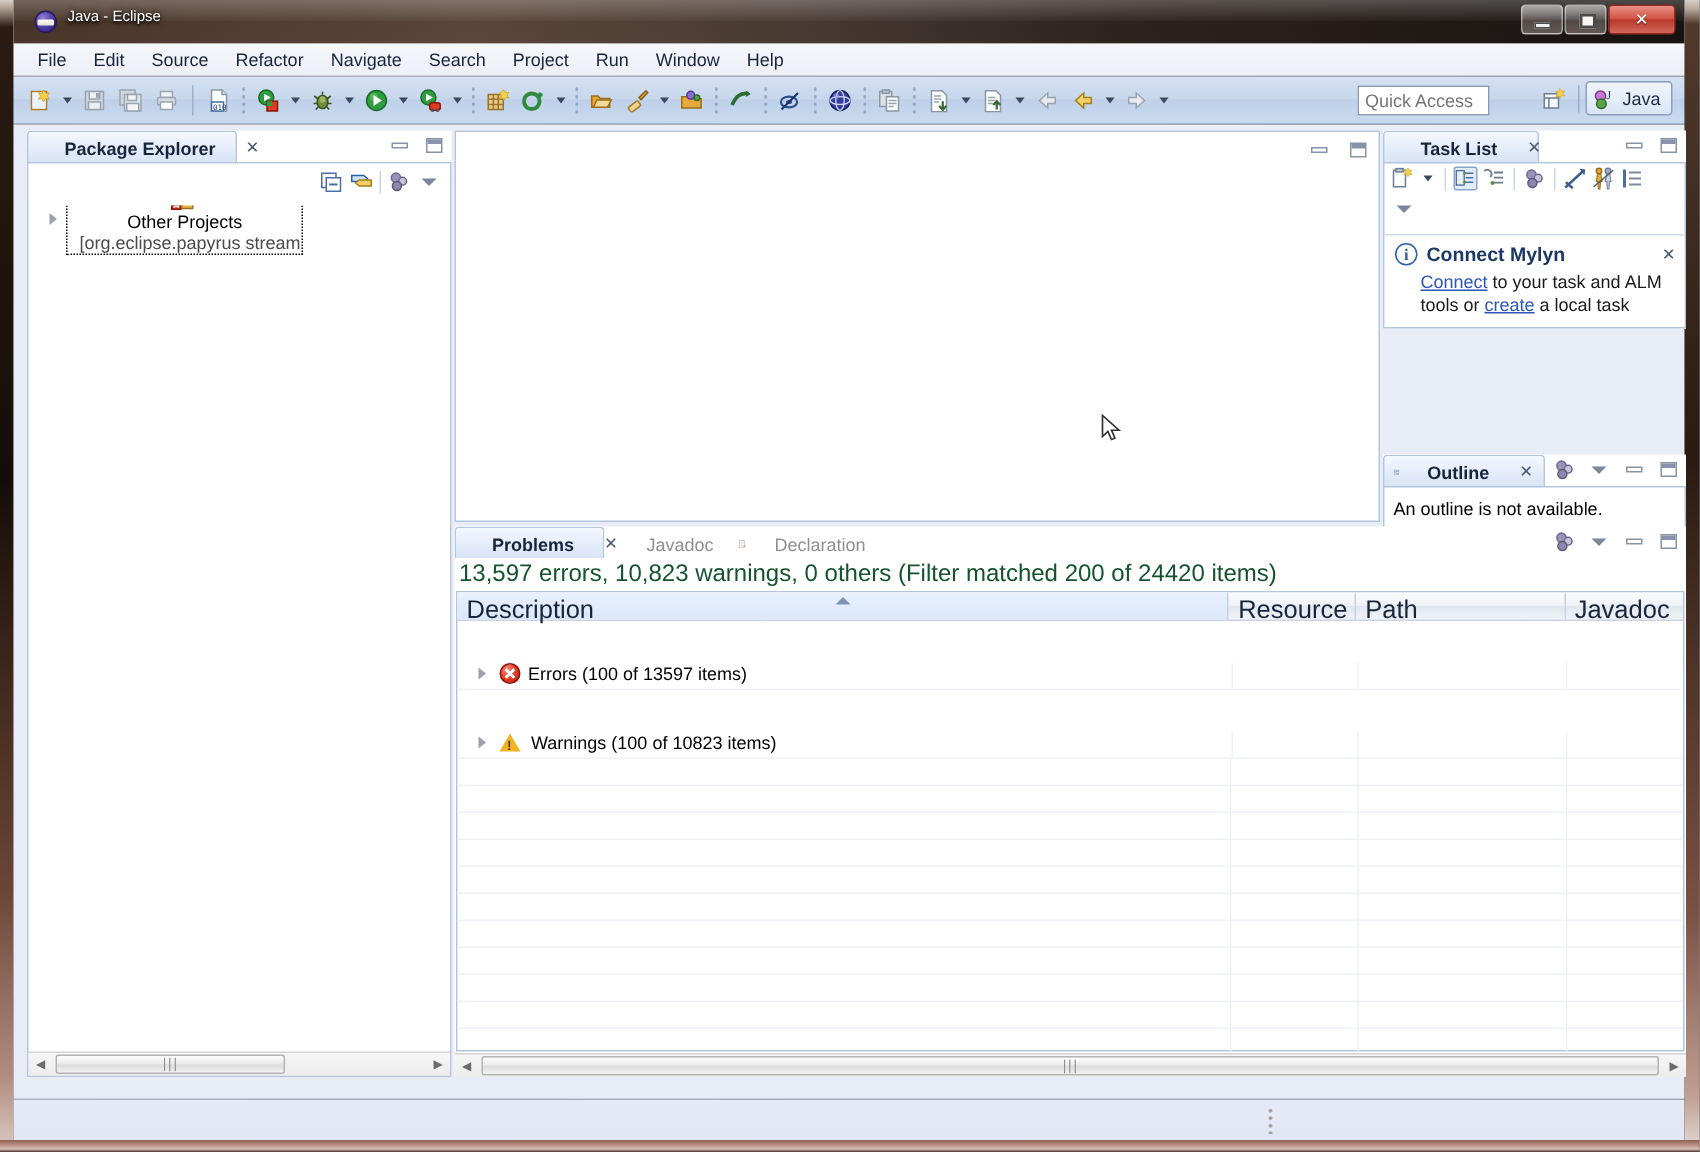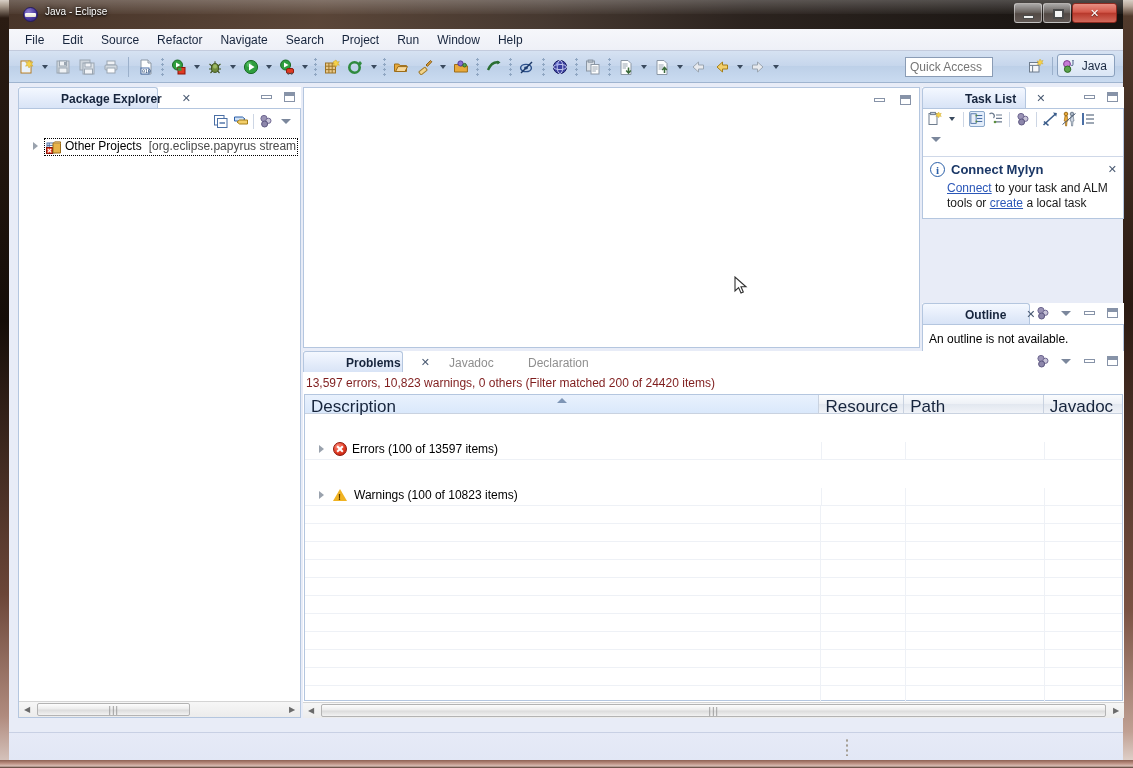--- a/index.html
+++ b/index.html
@@ -157,21 +157,21 @@
   #workbench {
     position: absolute; left: 9px; top: 83px; width: 1114px; height: 649px;
     background: #e8ecf7;
   }
 
   
   .view { position: absolute; background: #ffffff; }
   .view-tabrow { position: absolute; left: 0; top: 0; right: 0; height: 22px; }
   .view-tab {
     position: absolute; left: 0; top: 0; height: 22px;
-    display: flex; align-items: center; gap: 18px; padding: 0 7px 0 24px;
+    display: flex; align-items: center; gap: 18px; padding: 0 7px 0 6px;
     background: linear-gradient(to bottom, #f4f8ff 0%, #e4ecfa 55%, #d7e3f6 100%);
     border: 1px solid #b4c6df; border-bottom: none;
     border-radius: 3px 3px 0 0;
     font-size: 12px; color: #16243c; font-weight: bold; white-space: nowrap;
     cursor: default;
   }
   .view-tab.inactive {
     background: none; border-color: transparent; font-weight: normal; color: #8f8f8f;
   }
   .view-close {
@@ -241,21 +241,21 @@
   
   #outline { left: 913px; top: 220px; width: 202px; height: 124px; }
   #outline .view-body { top: 21px; }
   .outline-msg { padding: 7px 0 0 6px; font-size: 12px; color: #000; }
 
   
   #problems { left: 294px; top: 268px; width: 821px; height: 367px; }
   #problems .view-body { top: 21px; }
   #problems-summary {
     position: absolute; left: 0; right: 0; top: 1px; height: 20px;
-    padding-left: 3px; font-size: 12px; color: #7f1d1d; line-height: 20px; white-space: nowrap;
+    padding-left: 3px; font-size: 16px; color: #14532d; line-height: 20px; white-space: nowrap;
   }
   .ptable { position: absolute; left: 1px; right: 1px; top: 22px; bottom: 17px; background:#fff; }
   .ptable-head { display: flex; height: 19px;
     background: linear-gradient(to bottom, #fbfcfe 0%, #eef1f6 48%, #e2e7ef 50%, #f0f3f8 100%);
     border-bottom: 1px solid #c9d2e0; }
   .pth { position: relative; font-size: 17px; color: #16243c; padding: 2px 0 0 6px;
          border-right: 1px solid #c9d2e0; white-space: nowrap; }
   .pth.sel { background: linear-gradient(to bottom, #e9f1fd 0%, #dae8fb 100%); }
   .sort-ind {
     position: absolute; left: 50%; top: 3px; transform: translateX(-50%);
@@ -636,21 +636,21 @@
               <circle cx="10.4" cy="7.8" r="2.6" fill="#c8c4d8" stroke="#6d6690"></circle>
               <circle cx="6.6" cy="11" r="3" fill="#8d87ab" stroke="#5d5780"></circle>
             </svg>
           </div>
           <div class="vc vc-tri"></div>
         </div>
 
         <div style="position:absolute;left:0;right:0;top:28px;bottom:17px;overflow:hidden;">
           <div class="tree-row">
             <span class="tree-twisty"></span>
-            <span style="display:flex;" class="tree-label">
+            <span style="display:flex;align-items:center;flex-direction:column;" class="tree-label">
               <svg class="ico" viewBox="0 0 16 16" style="margin-right:3px;">
                 <rect x="1" y="4" width="7" height="10" fill="#fff" stroke="#4a6fa5"></rect>
                 <path d="M1 6.4 h7 M3.2 4 v10" stroke="#4a6fa5"></path>
                 <rect x="0.5" y="8.5" width="6" height="6" fill="#e03a22" stroke="#8d1408"></rect>
                 <path d="M1.8 10 l3.4 3.4 M5.2 10 l-3.4 3.4" stroke="#fff" stroke-width="1.1"></path>
                 <path d="M7 4.5 h7.5 v9.5 H7z" fill="#e8b44a" stroke="#9c6c18"></path>
                 <path d="M7 4.5 l1.6-1.6 h5.9 v1.6" fill="#f2cd80" stroke="#9c6c18"></path>
               </svg>
               <span>Other Projects</span>
               <span class="tree-sub" style="margin-left:7px;">[org.eclipse.papyrus stream</span>

